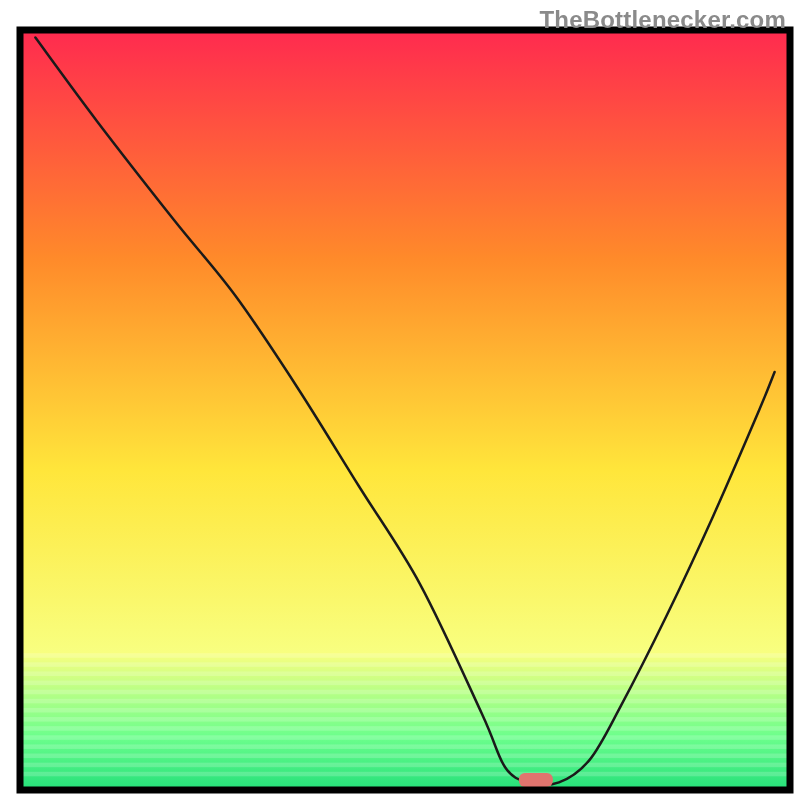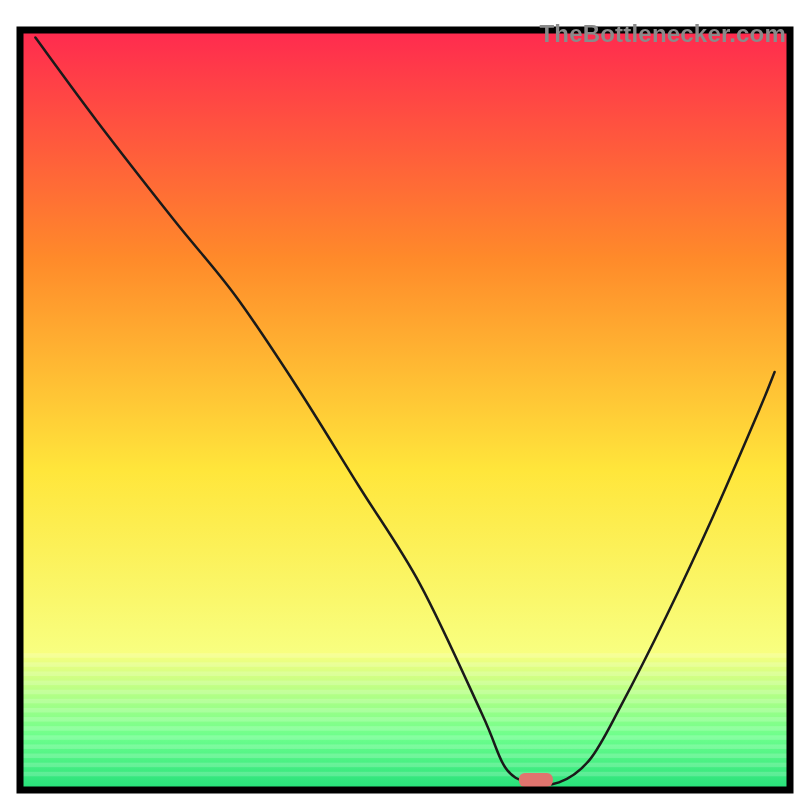--- a/index.html
+++ b/index.html
@@ -10,21 +10,21 @@
     position: relative;
     overflow: hidden;
   }
   #chart-container {
     position: absolute;
     width: 800px;
     height: 800px;
   }
   #watermark {
     position: absolute;
-    top: 20px;
+    top: 6px;
     right: 14px;
     font-family: Arial, Helvetica, sans-serif;
     font-size: 24px;
     font-weight: bold;
     color: #8a8a8a;
     letter-spacing: 0.2px;
   }
 </style>
 </head>
 <body>

